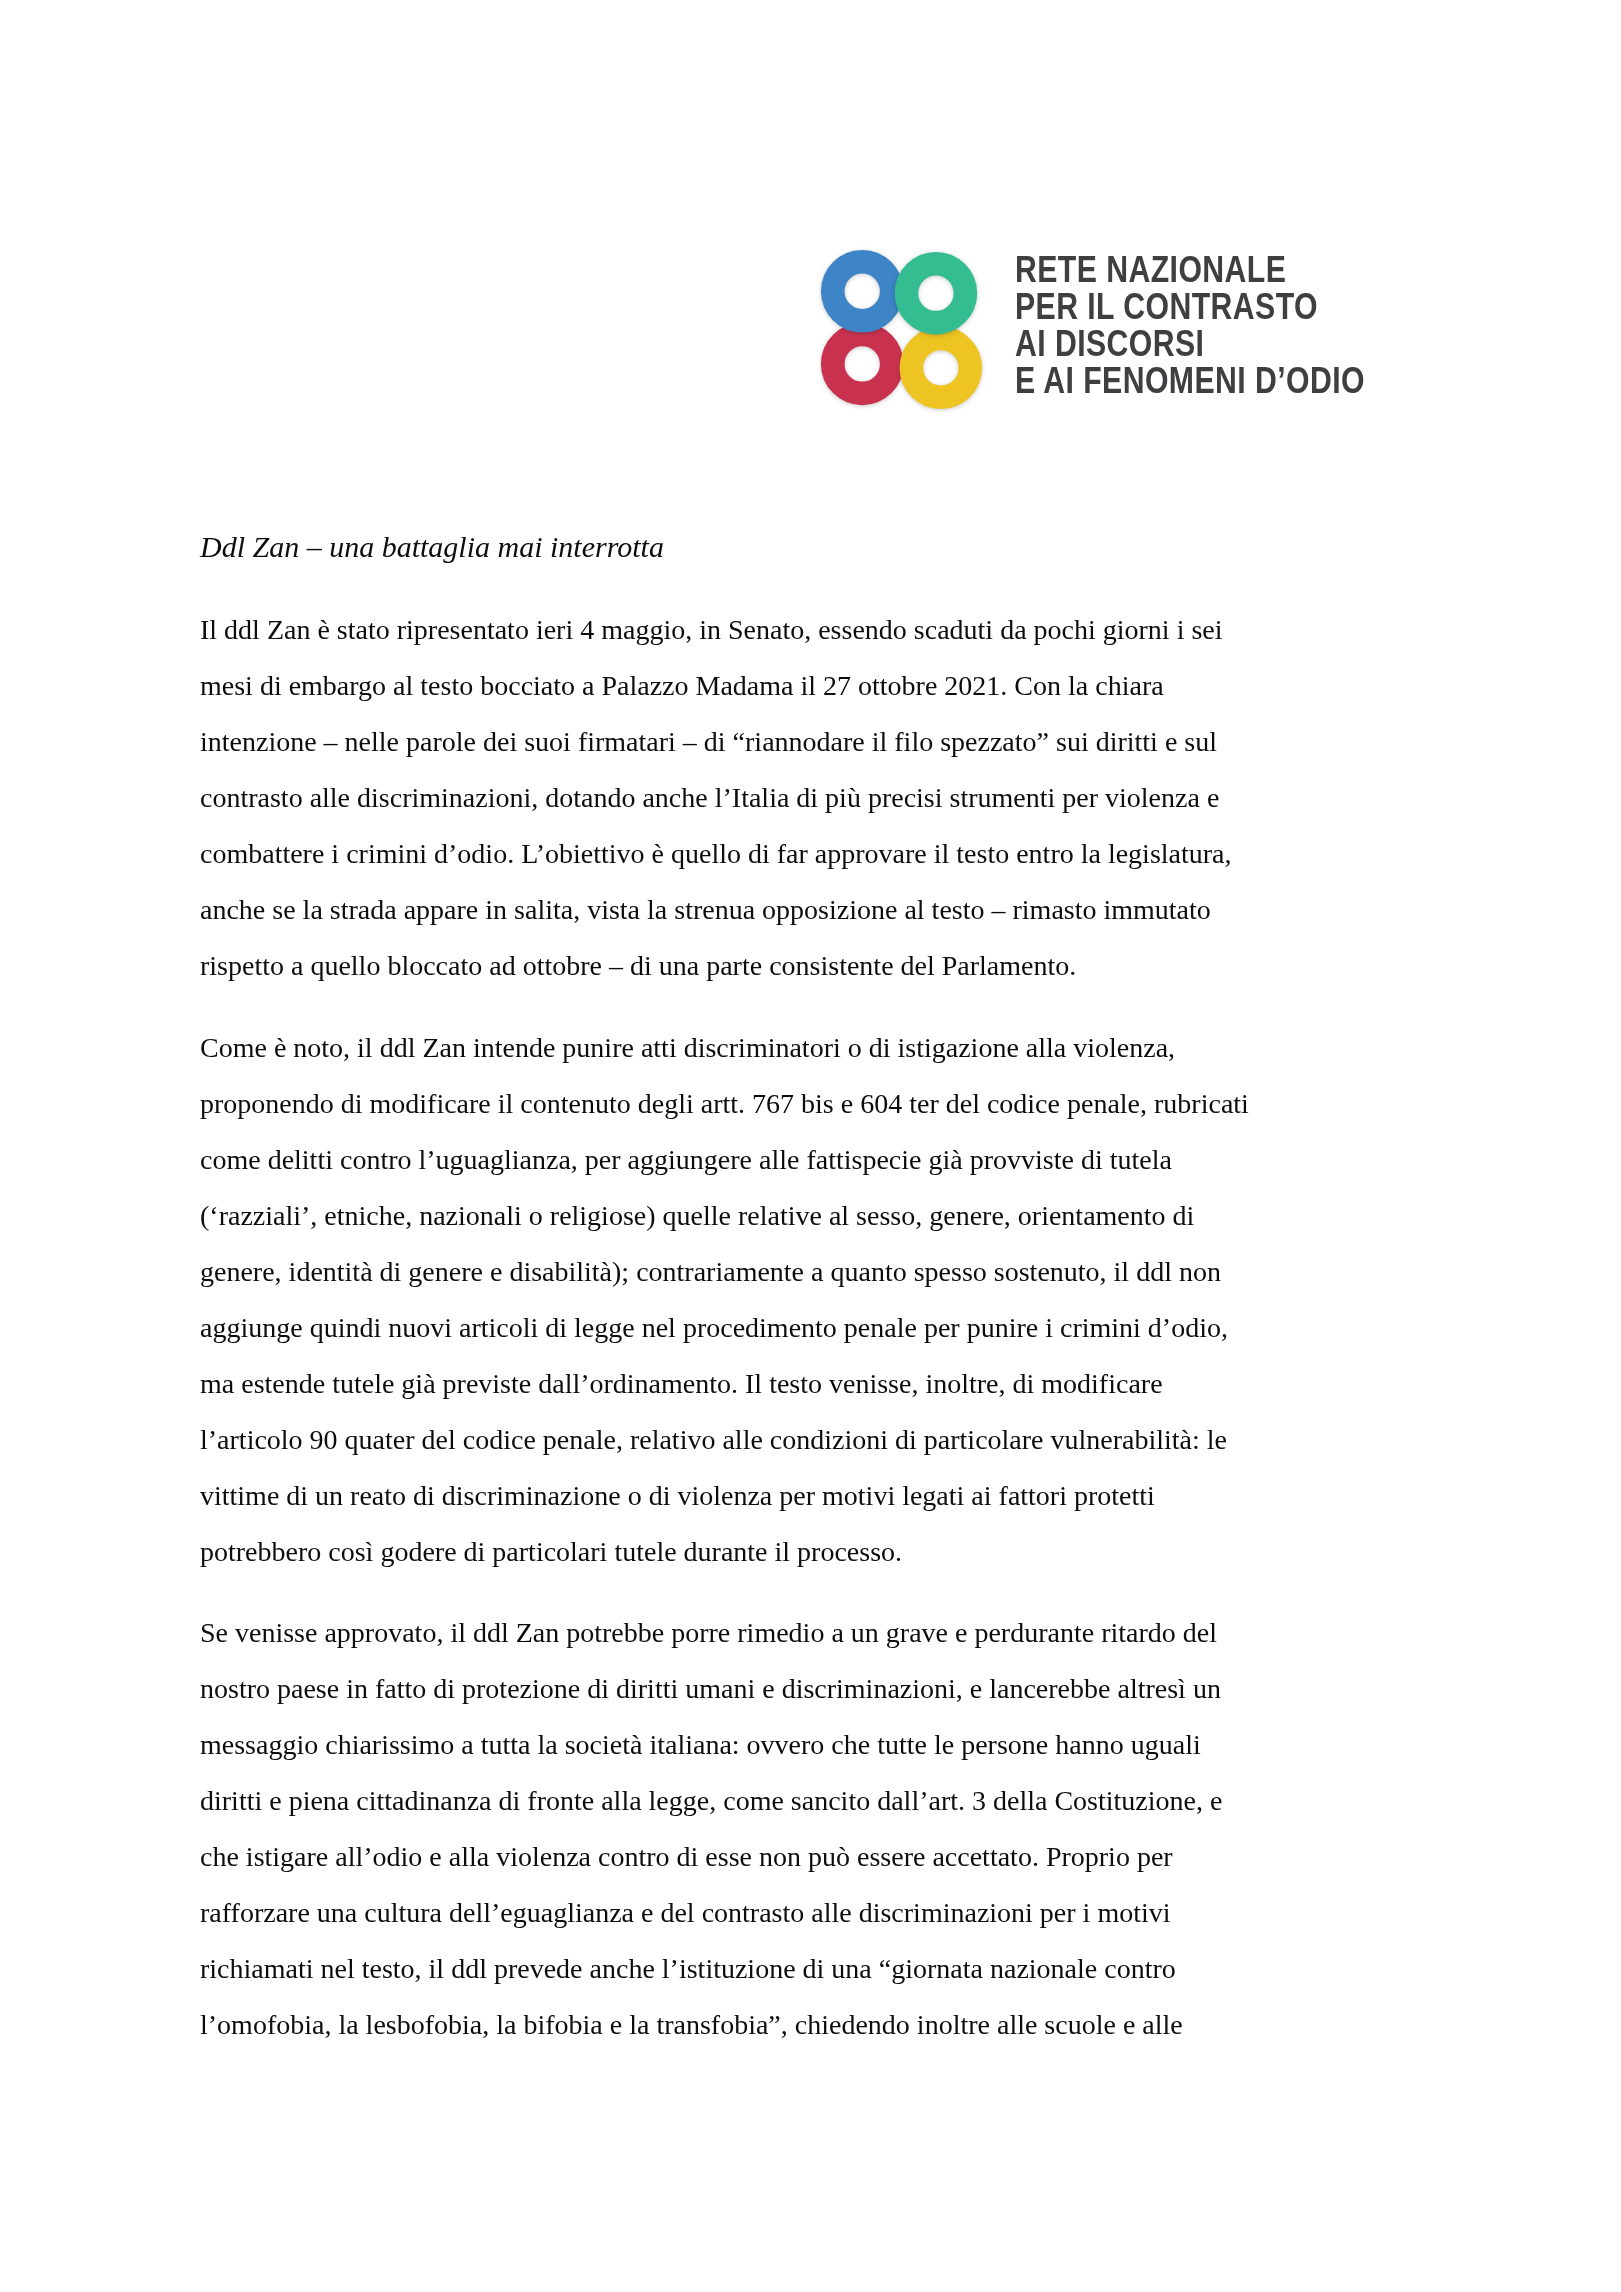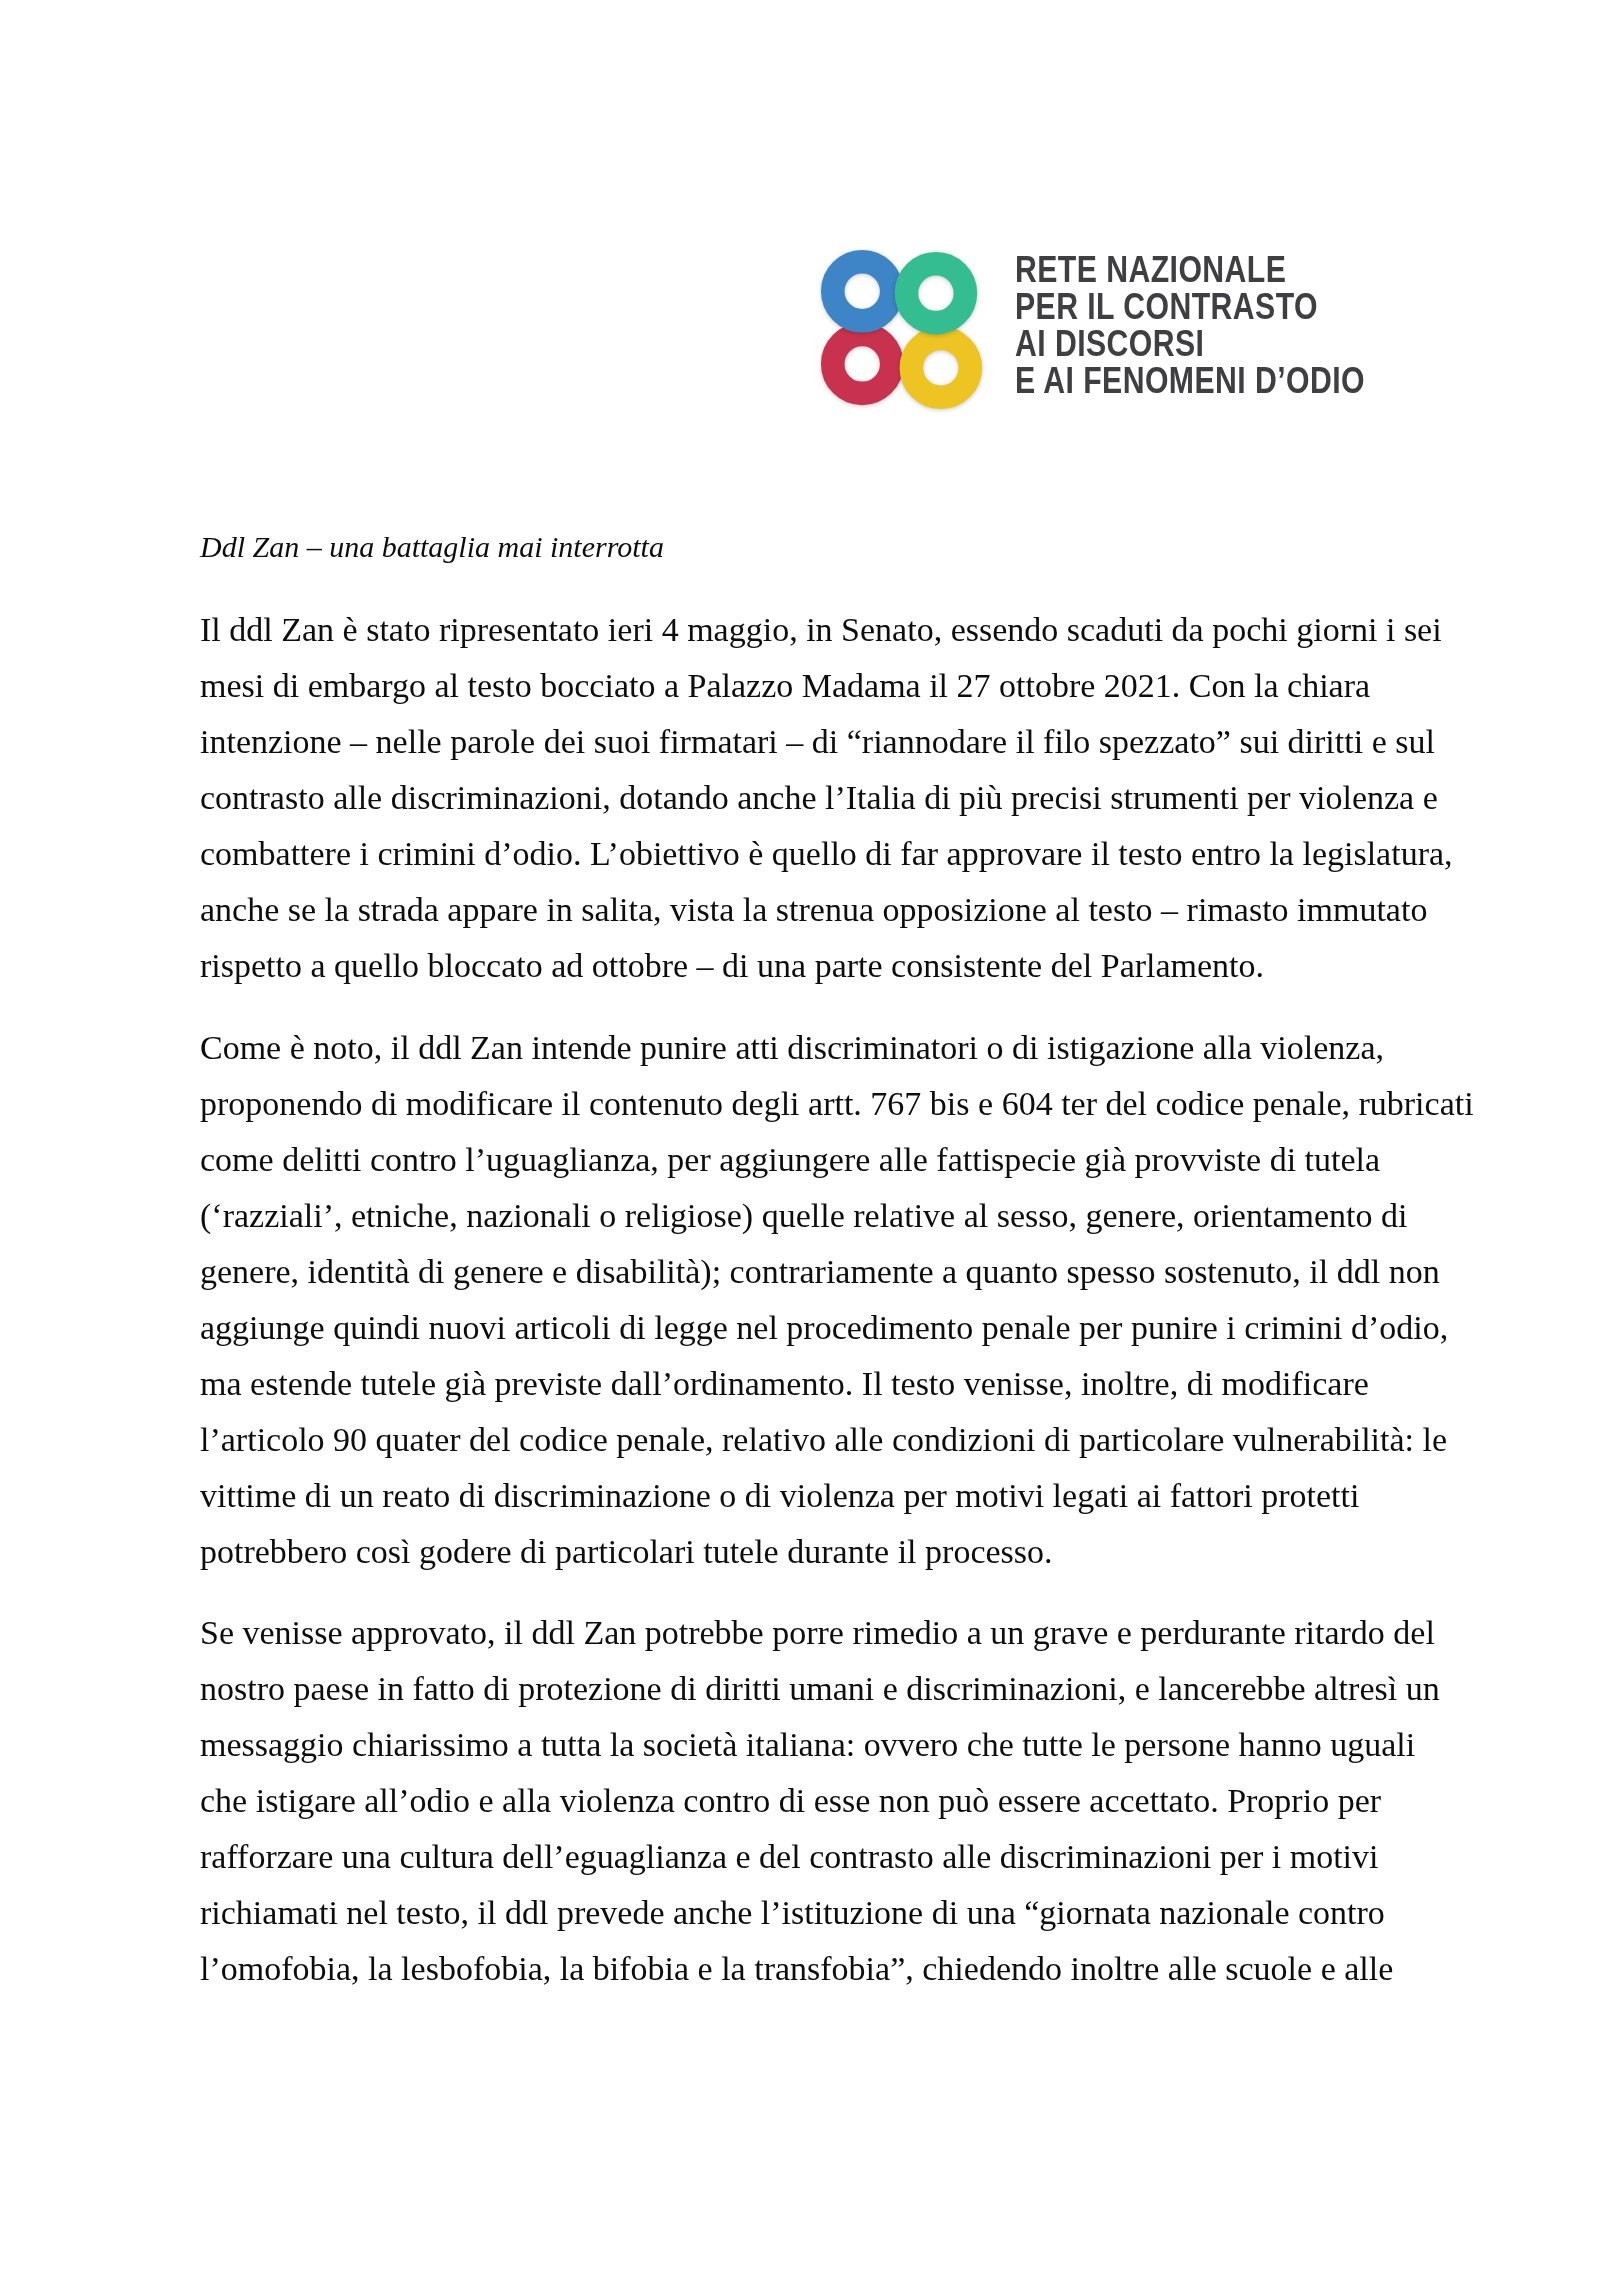--- a/index.html
+++ b/index.html
@@ -59,21 +59,21 @@
     font-size: 30px;
     font-weight: normal;
     font-style: italic;
     line-height: 41px;
     white-space: nowrap;
   }
   .para { margin: 0; }
   .para-1 { margin-top: 35px; }
   .para-2, .para-3 { margin-top: 25.5px; }
   .line {
-    font-size: 34px;
+    font-size: 28px;
     line-height: 56px;
     text-align: left;
     white-space: nowrap;
   }
 </style>
 </head>
 <body>
 
 <div class="page">
 
@@ -113,20 +113,21 @@
         <div class="line">aggiunge quindi nuovi articoli di legge nel procedimento penale per punire i crimini d’odio,</div>
         <div class="line">ma estende tutele già previste dall’ordinamento. Il testo venisse, inoltre, di modificare</div>
         <div class="line">l’articolo 90 quater del codice penale, relativo alle condizioni di particolare vulnerabilità: le</div>
         <div class="line">vittime di un reato di discriminazione o di violenza per motivi legati ai fattori protetti</div>
         <div class="line">potrebbero così godere di particolari tutele durante il processo.</div>
       </div>
     <div class="para para-3">
         <div class="line">Se venisse approvato, il ddl Zan potrebbe porre rimedio a un grave e perdurante ritardo del</div>
         <div class="line">nostro paese in fatto di protezione di diritti umani e discriminazioni, e lancerebbe altresì un</div>
         <div class="line">messaggio chiarissimo a tutta la società italiana: ovvero che tutte le persone hanno uguali</div>
+        <div class="line">diritti e piena cittadinanza di fronte alla legge, come sancito dall’art. 3 della Costituzione, e</div>
         <div class="line">che istigare all’odio e alla violenza contro di esse non può essere accettato. Proprio per</div>
         <div class="line">rafforzare una cultura dell’eguaglianza e del contrasto alle discriminazioni per i motivi</div>
         <div class="line">richiamati nel testo, il ddl prevede anche l’istituzione di una “giornata nazionale contro</div>
         <div class="line">l’omofobia, la lesbofobia, la bifobia e la transfobia”, chiedendo inoltre alle scuole e alle</div>
       </div>
   </main>
 
 </div>
 
 

